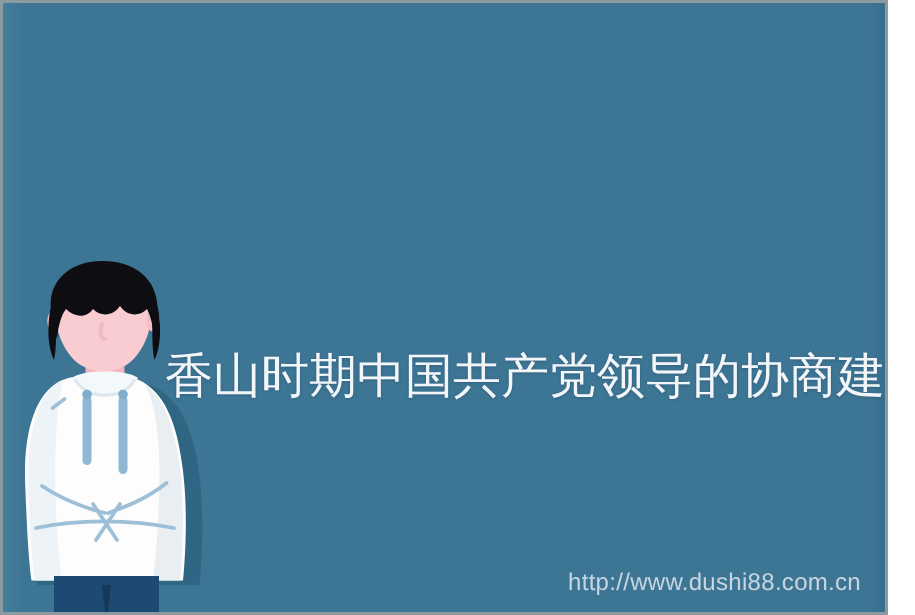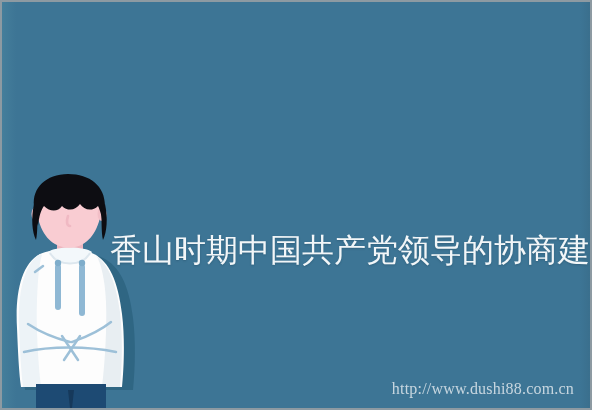--- a/index.html
+++ b/index.html
@@ -67,21 +67,21 @@
 
   
   .watermark {
     position: absolute;
     right: 16px;
     bottom: 10px;
     font-size: 16px;
     line-height: 19px;
     color: rgba(232,238,241,.80);
     letter-spacing: .2px;
-    font-family: Liberation Serif, serif;
+    font-family: Liberation Sans, sans-serif;
   }
 
   
   .person {
     position: absolute;
     left: 8px;
     bottom: 0;
     width: 125px;
     height: 232px;
   }

